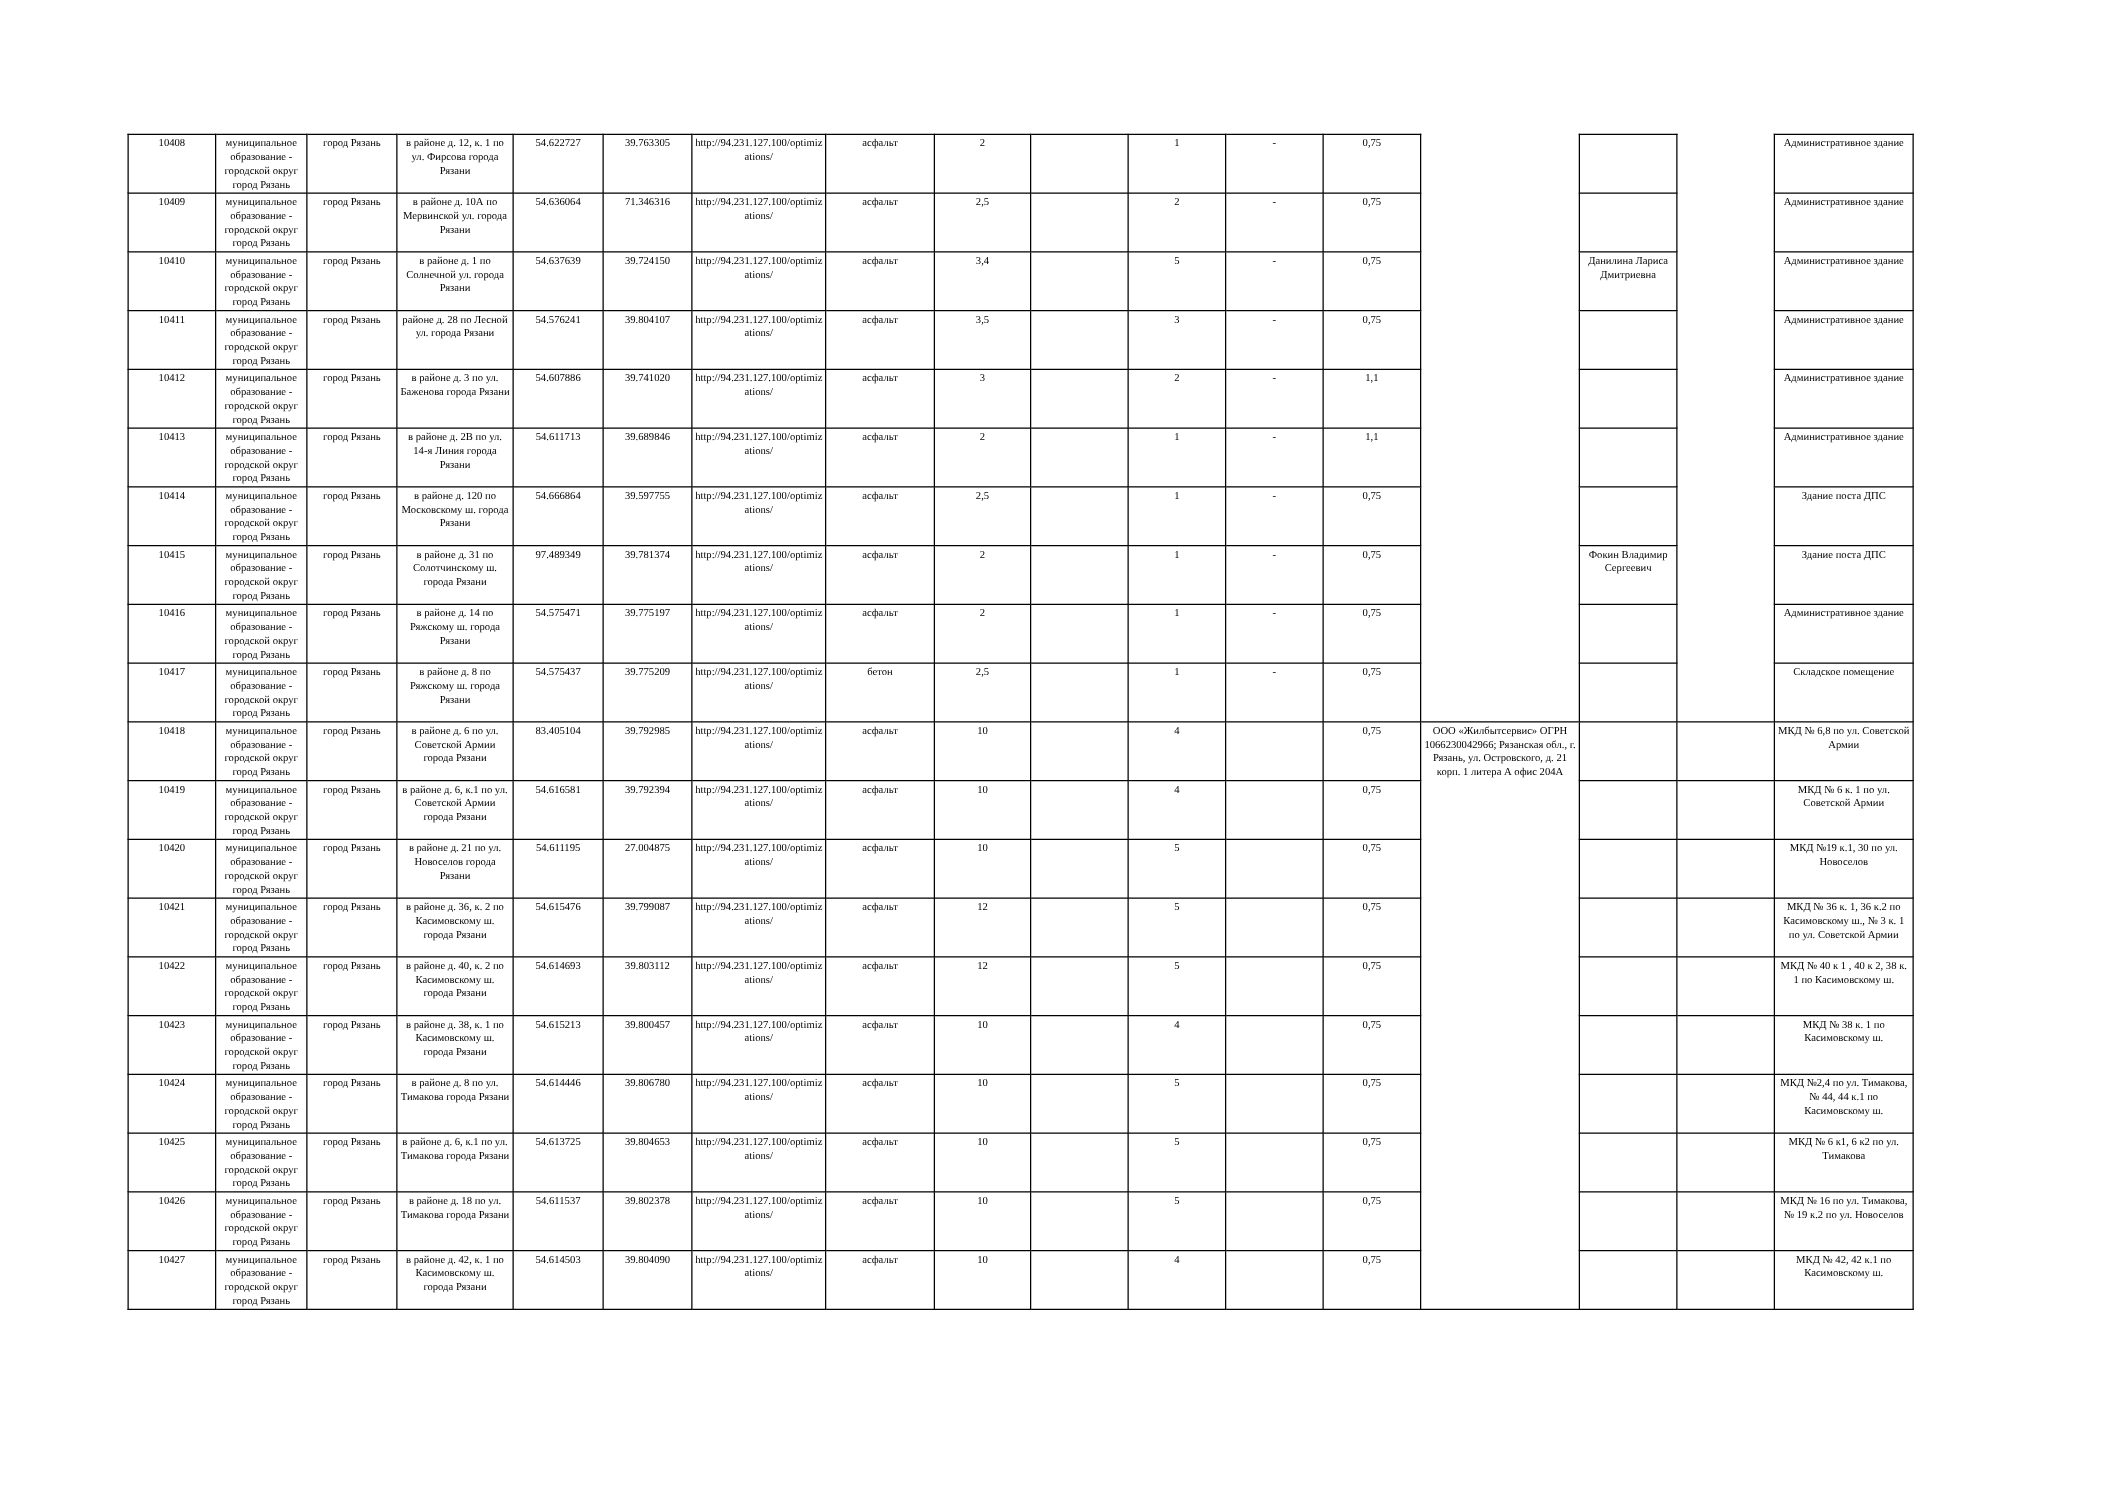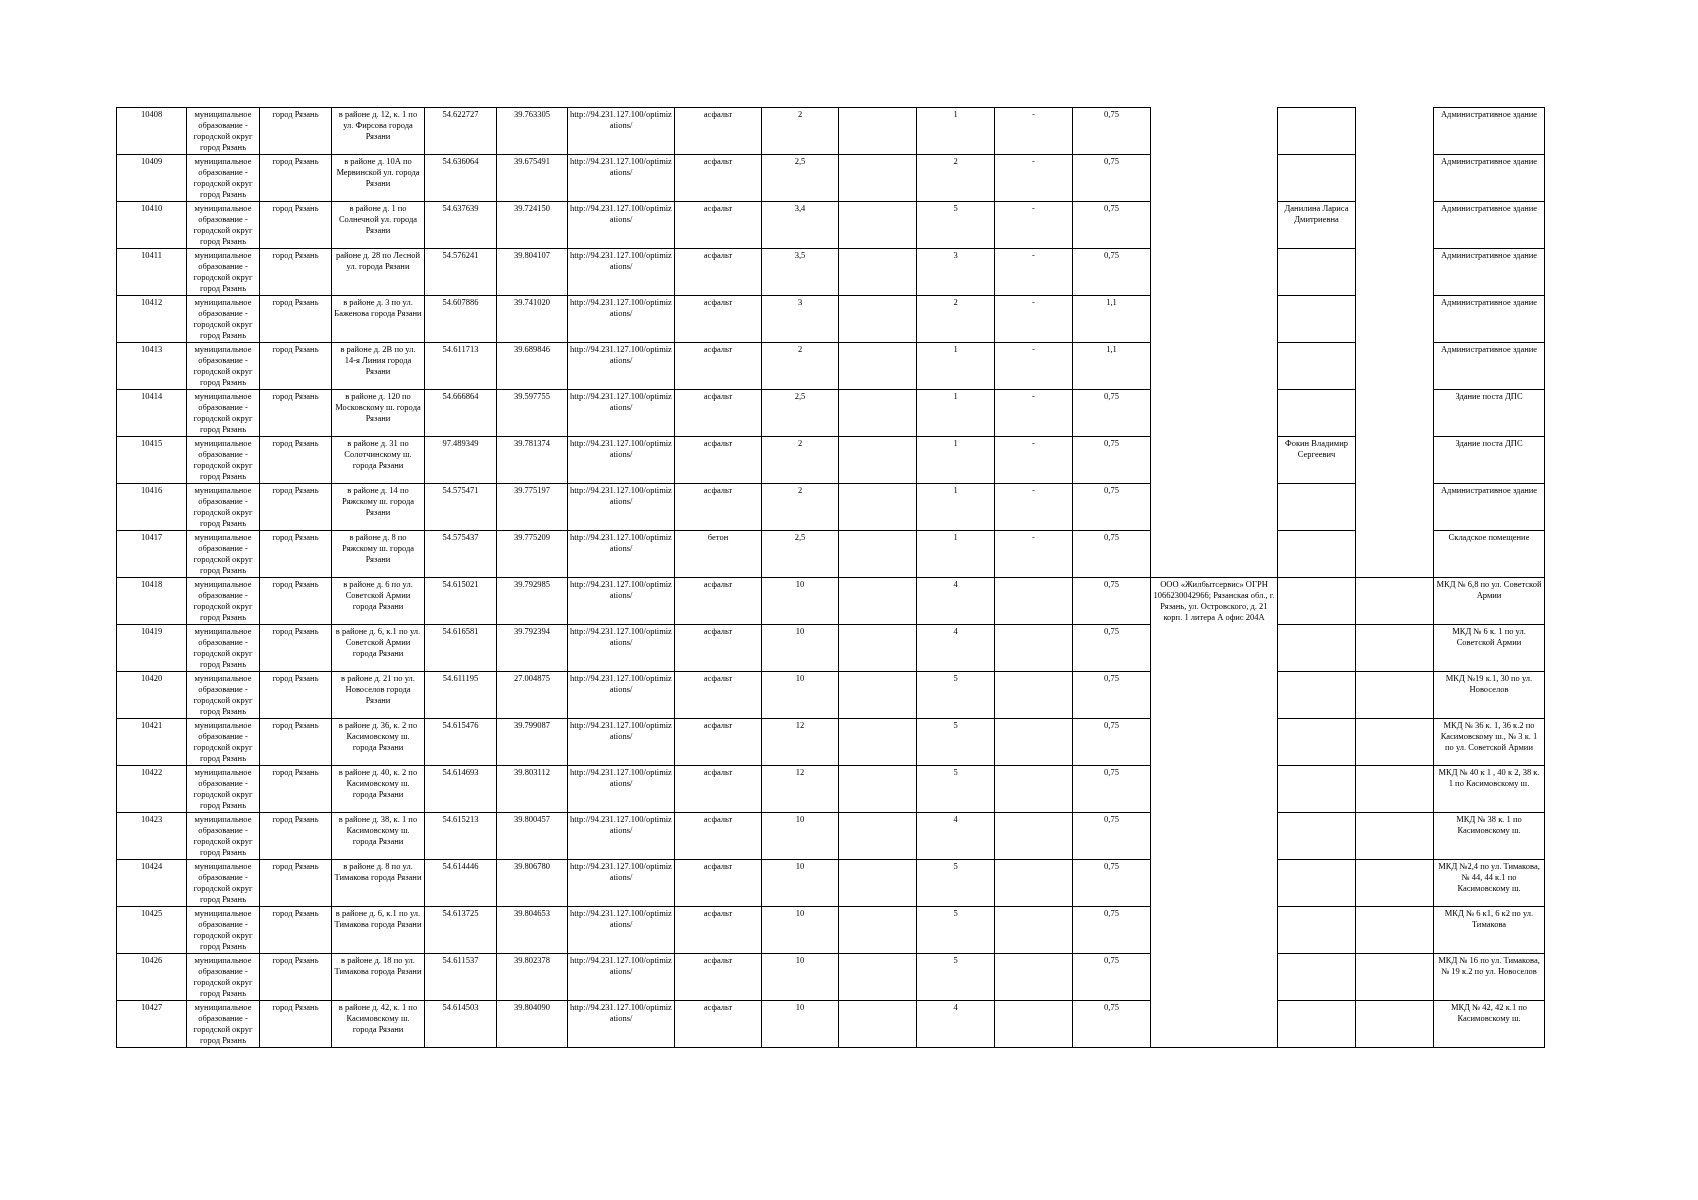--- a/index.html
+++ b/index.html
@@ -2,21 +2,21 @@
 <html><head>
 <meta charset="utf-8">
 <style>
   html,body{margin:0;padding:0;}
   body{
     width:1698px;height:1200px;background:#ffffff;position:relative;overflow:hidden;
     font-family:"Liberation Serif","DejaVu Serif",serif;color:#000;
   }
   .page{position:absolute;left:0;top:0;width:1698px;height:1200px;background:#ffffff;}
   table.registry{
-    position:absolute;left:116px;top:107px;width:1428px;
+    position:absolute;left:102px;top:107px;width:1428px;
     border-collapse:collapse;table-layout:fixed;
   }
   tr.r{height:47px;}
   td{
     border:1px solid #000;
     vertical-align:top;text-align:center;
     font-size:8.5px;line-height:11px;
     padding:1px 2px;box-sizing:border-box;
     overflow:hidden;word-wrap:break-word;
   }
@@ -67,21 +67,21 @@
           <td></td>
           <td class="nb"></td>
           <td>Административное здание</td>
         </tr>
         <tr class="r">
           <td>10409</td>
           <td>муниципальное образование - городской округ город Рязань</td>
           <td>город Рязань</td>
           <td>в районе д. 10А по Мервинской ул. города Рязани</td>
           <td>54.636064</td>
-          <td>39.675491</td>
+          <td>71.346316</td>
           <td class="url">http://94.231.127.100/optimizations/</td>
           <td>асфальт</td>
           <td>2,5</td>
           <td></td>
           <td>2</td>
           <td>-</td>
           <td>0,75</td>
           <td class="nb"></td>
           <td></td>
           <td class="nb"></td>
@@ -237,21 +237,21 @@
           <td class="nb"></td>
           <td></td>
           <td class="nb"></td>
           <td>Складское помещение</td>
         </tr>
         <tr class="r">
           <td>10418</td>
           <td>муниципальное образование - городской округ город Рязань</td>
           <td>город Рязань</td>
           <td>в районе д. 6 по ул. Советской Армии города Рязани</td>
-          <td>54.615021</td>
+          <td>83.405104</td>
           <td>39.792985</td>
           <td class="url">http://94.231.127.100/optimizations/</td>
           <td>асфальт</td>
           <td>10</td>
           <td></td>
           <td>4</td>
           <td></td>
           <td>0,75</td>
           <td class="org" rowspan="10">ООО «Жилбытсервис» ОГРН 1066230042966; Рязанская обл., г. Рязань, ул. Островского, д. 21 корп. 1 литера А офис 204А</td>
           <td></td>

